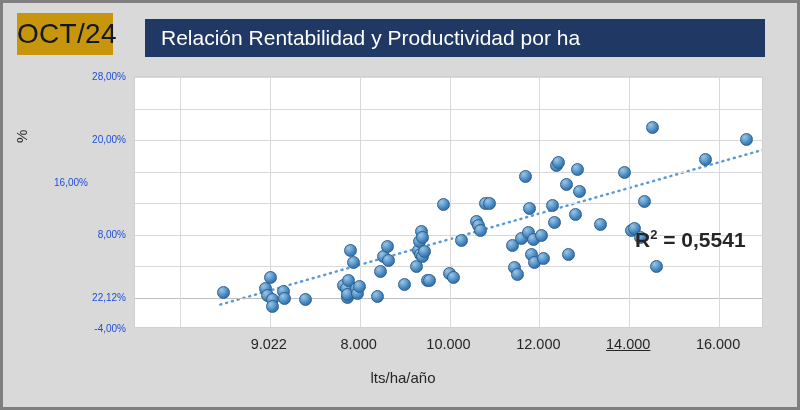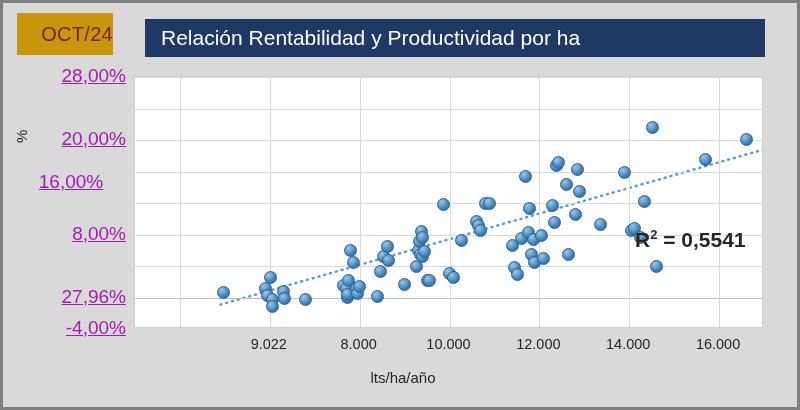--- a/index.html
+++ b/index.html
@@ -22,26 +22,26 @@
     border: 3px solid #7f7f7f;
     box-sizing: border-box;
   }
   #badge {
     position: absolute;
     left: 14px;
     top: 10px;
     width: 96px;
     height: 42px;
     background: #c8960c;
-    color: #7f1d1d;
-    font-size: 20px;
+    color: #0f172a;
+    font-size: 28px;
     font-weight: normal;
     display: flex;
     align-items: center;
-    justify-content: flex-end;
+    justify-content: flex-start;
     letter-spacing: 0.3px;
   }
   #title-bar {
     position: absolute;
     left: 142px;
     top: 16px;
     width: 620px;
     height: 38px;
     background: #1f3864;
     color: #ffffff;
@@ -82,24 +82,23 @@
     top: 0;
     height: 100%;
     width: 1px;
     background: #d9d9d9;
   }
   .ytick {
     position: absolute;
     right: 0;
     width: 110px;
     text-align: right;
-    font-size: 19px;
-    color: #a21caf;
+    font-size: 10px;
+    color: #1d4ed8;
     transform: translateY(-50%);
-    text-decoration: underline;
   }
   .xtick {
     position: absolute;
     top: 0;
     width: 90px;
     text-align: center;
     font-size: 14.5px;
     color: #262626;
     transform: translateX(-45px);
   }
@@ -181,21 +180,21 @@
 
   <div id="plot-wrap">
 
     <div id="y-axis-title">%</div>
 
     <div id="ytick-holder">
         <div class="ytick" style="top: 73px;">28,00%</div>
         <div class="ytick" style="top: 136px;">20,00%</div>
         <div class="ytick" style="top: 179px; text-align: center;">16,00%</div>
         <div class="ytick" style="top: 230.5px;">8,00%</div>
-        <div class="ytick" style="top: 293.5px;">27,96%</div>
+        <div class="ytick" style="top: 293.5px;">22,12%</div>
         <div class="ytick" style="top: 325px;">-4,00%</div>
       </div>
 
     <div id="plot-area">
       <svg id="trend" viewBox="0 0 629 252" preserveAspectRatio="none">
         <line id="trend-line" x1="85.36428571428571" y1="227.5875" x2="629" y2="72.44999999999999" stroke="#5b9bd5" stroke-width="2.5" stroke-linecap="round" stroke-dasharray="1 5"></line>
       </svg>
     <div class="gridline-h" style="top: 0px;"></div>
         <div class="gridline-h" style="top: 31.5px;"></div>
         <div class="gridline-h" style="top: 63px;"></div>
@@ -286,21 +285,21 @@
         <div class="pt" style="left: 521.171px; top: 189.787px;"></div>
         <div class="pt" style="left: 570.593px; top: 82.6875px;"></div>
         <div class="pt" style="left: 611.029px; top: 62.2125px;"></div>
       </div>
 
     <div id="xtick-holder">
         <div class="xtick" style="left: 265.786px;">9.022</div>
         <div class="xtick" style="left: 355.643px;">8.000</div>
         <div class="xtick" style="left: 445.5px;">10.000</div>
         <div class="xtick" style="left: 535.357px;">12.000</div>
-        <div class="xtick" style="left: 625.214px;">14.000</div>
+        <div class="xtick" style="left: 625.214px; text-decoration: underline;">14.000</div>
         <div class="xtick" style="left: 715.071px;">16.000</div>
       </div>
 
     <div id="x-axis-title">lts/ha/año</div>
 
     <div id="r2-label"><span>R</span><sup>2</sup><span> = 0,5541</span></div>
 
   </div>
 </div>
 

